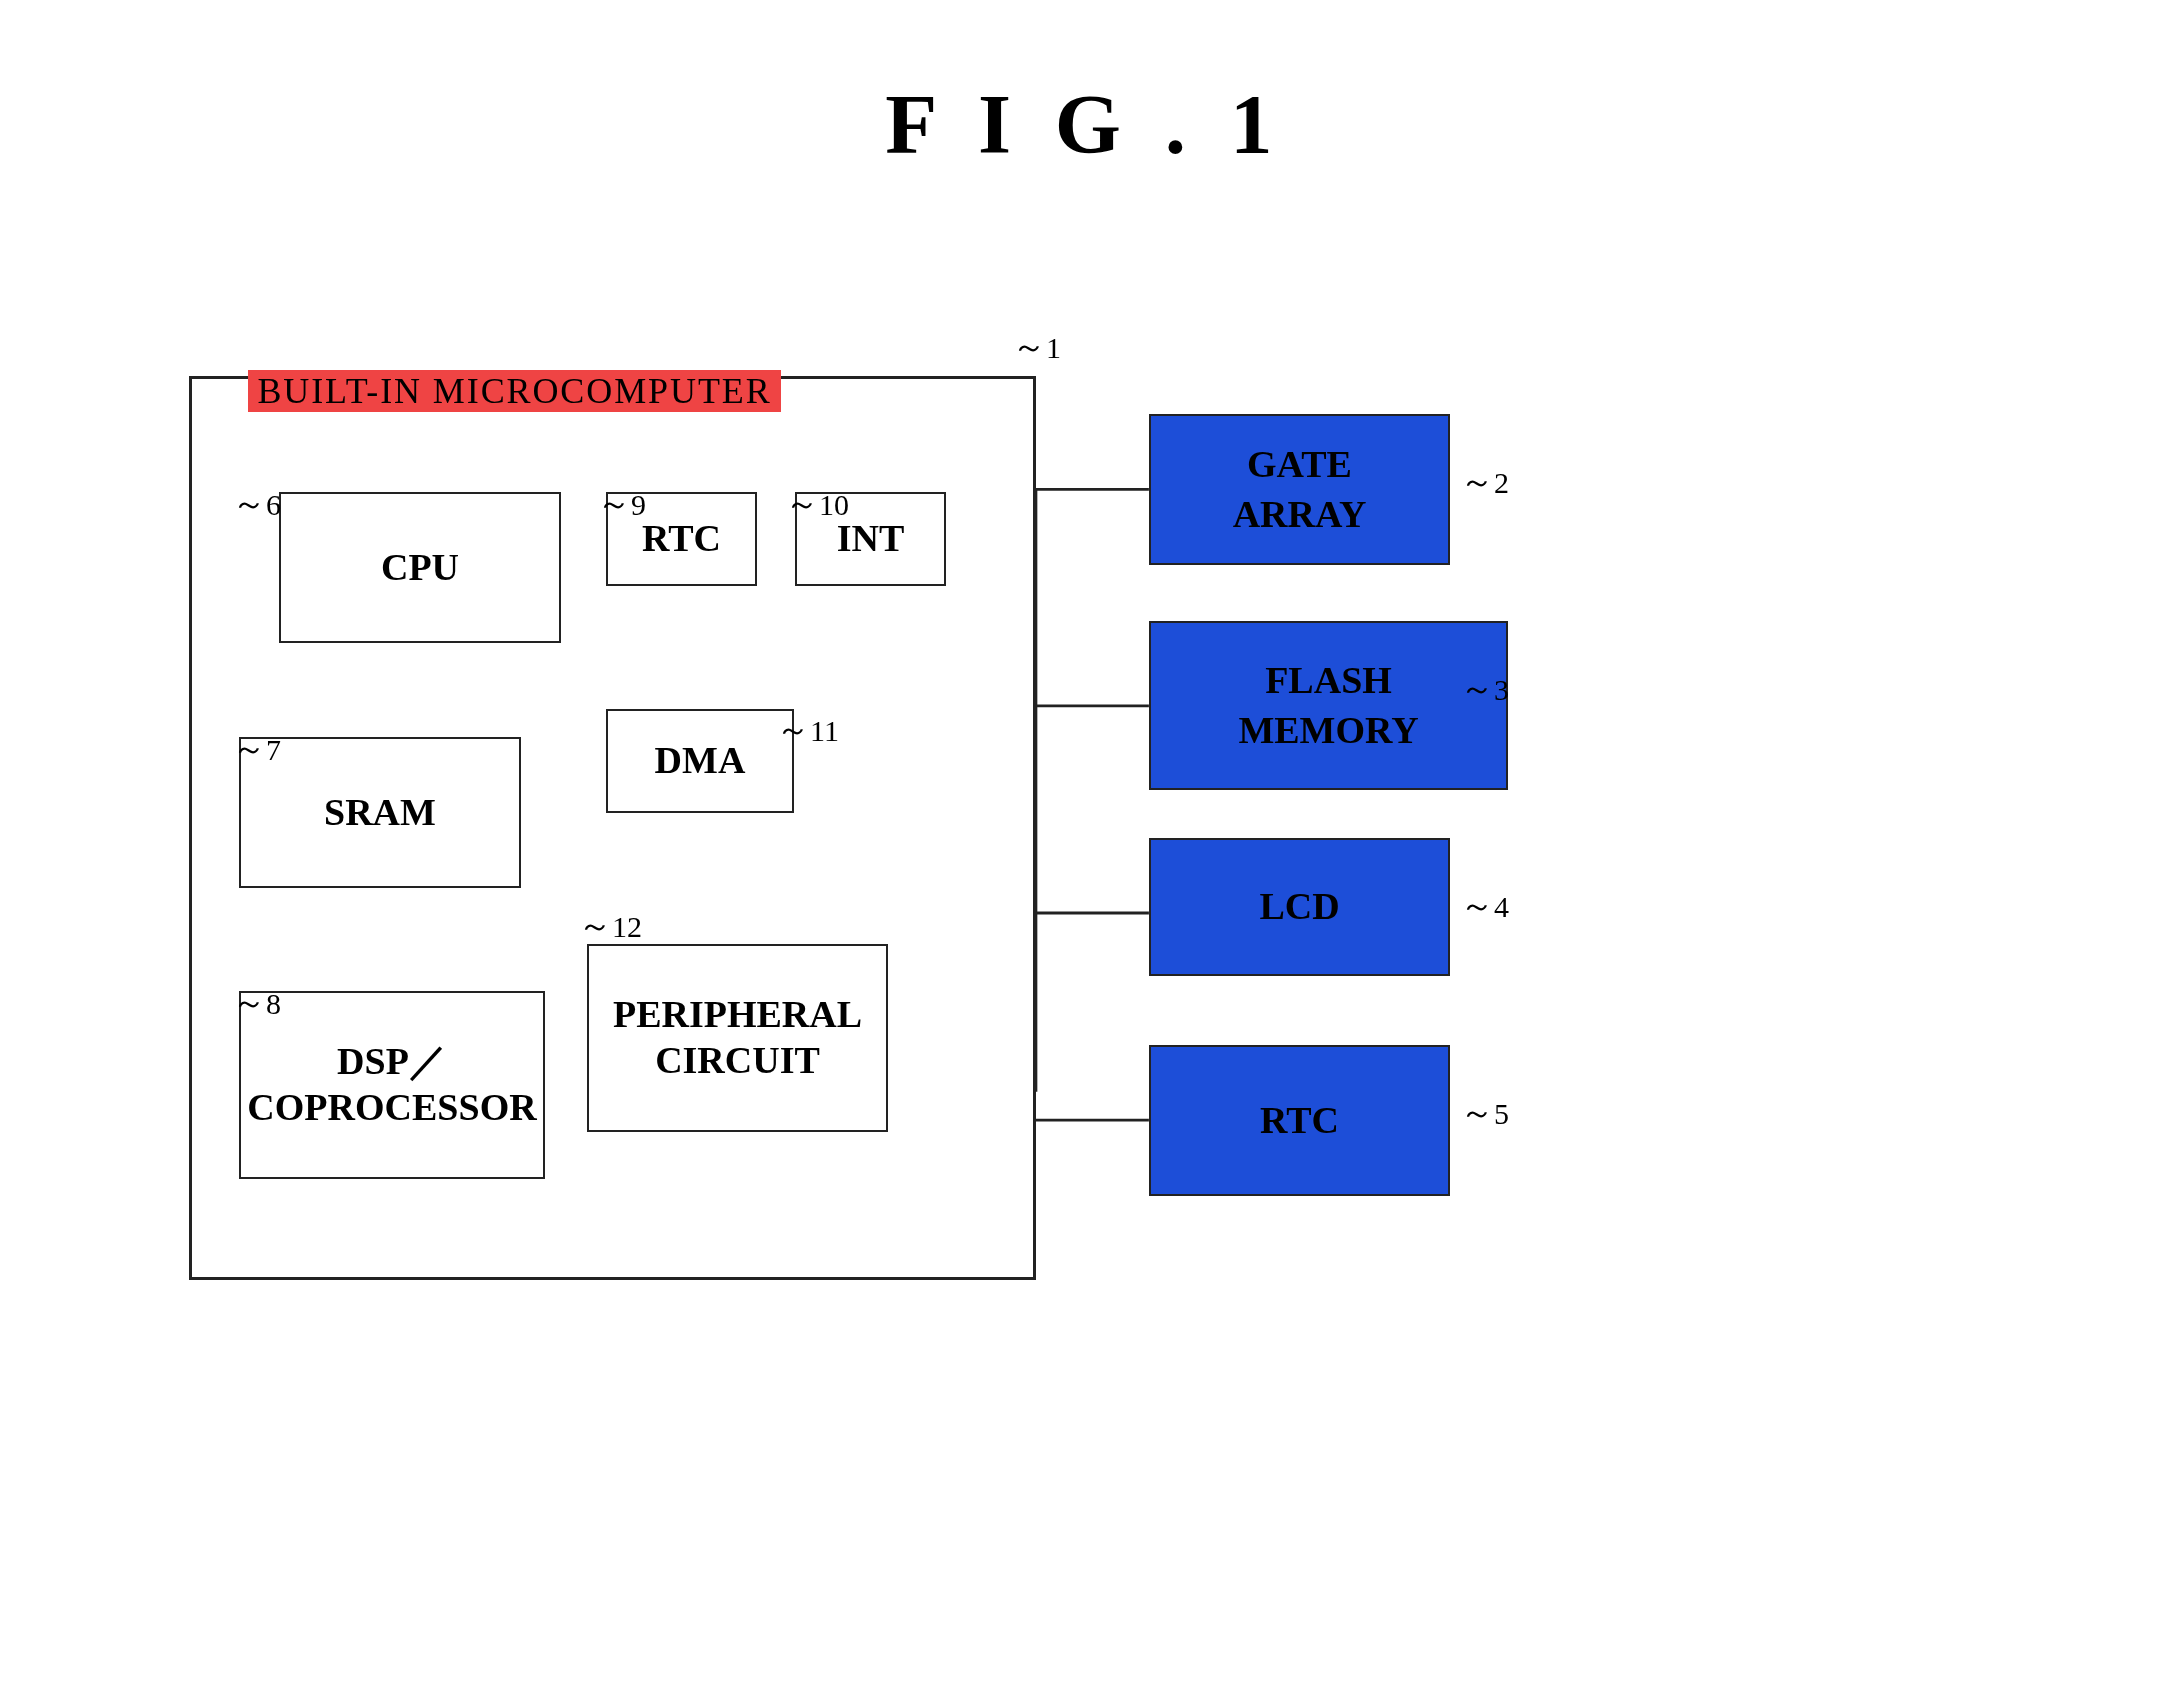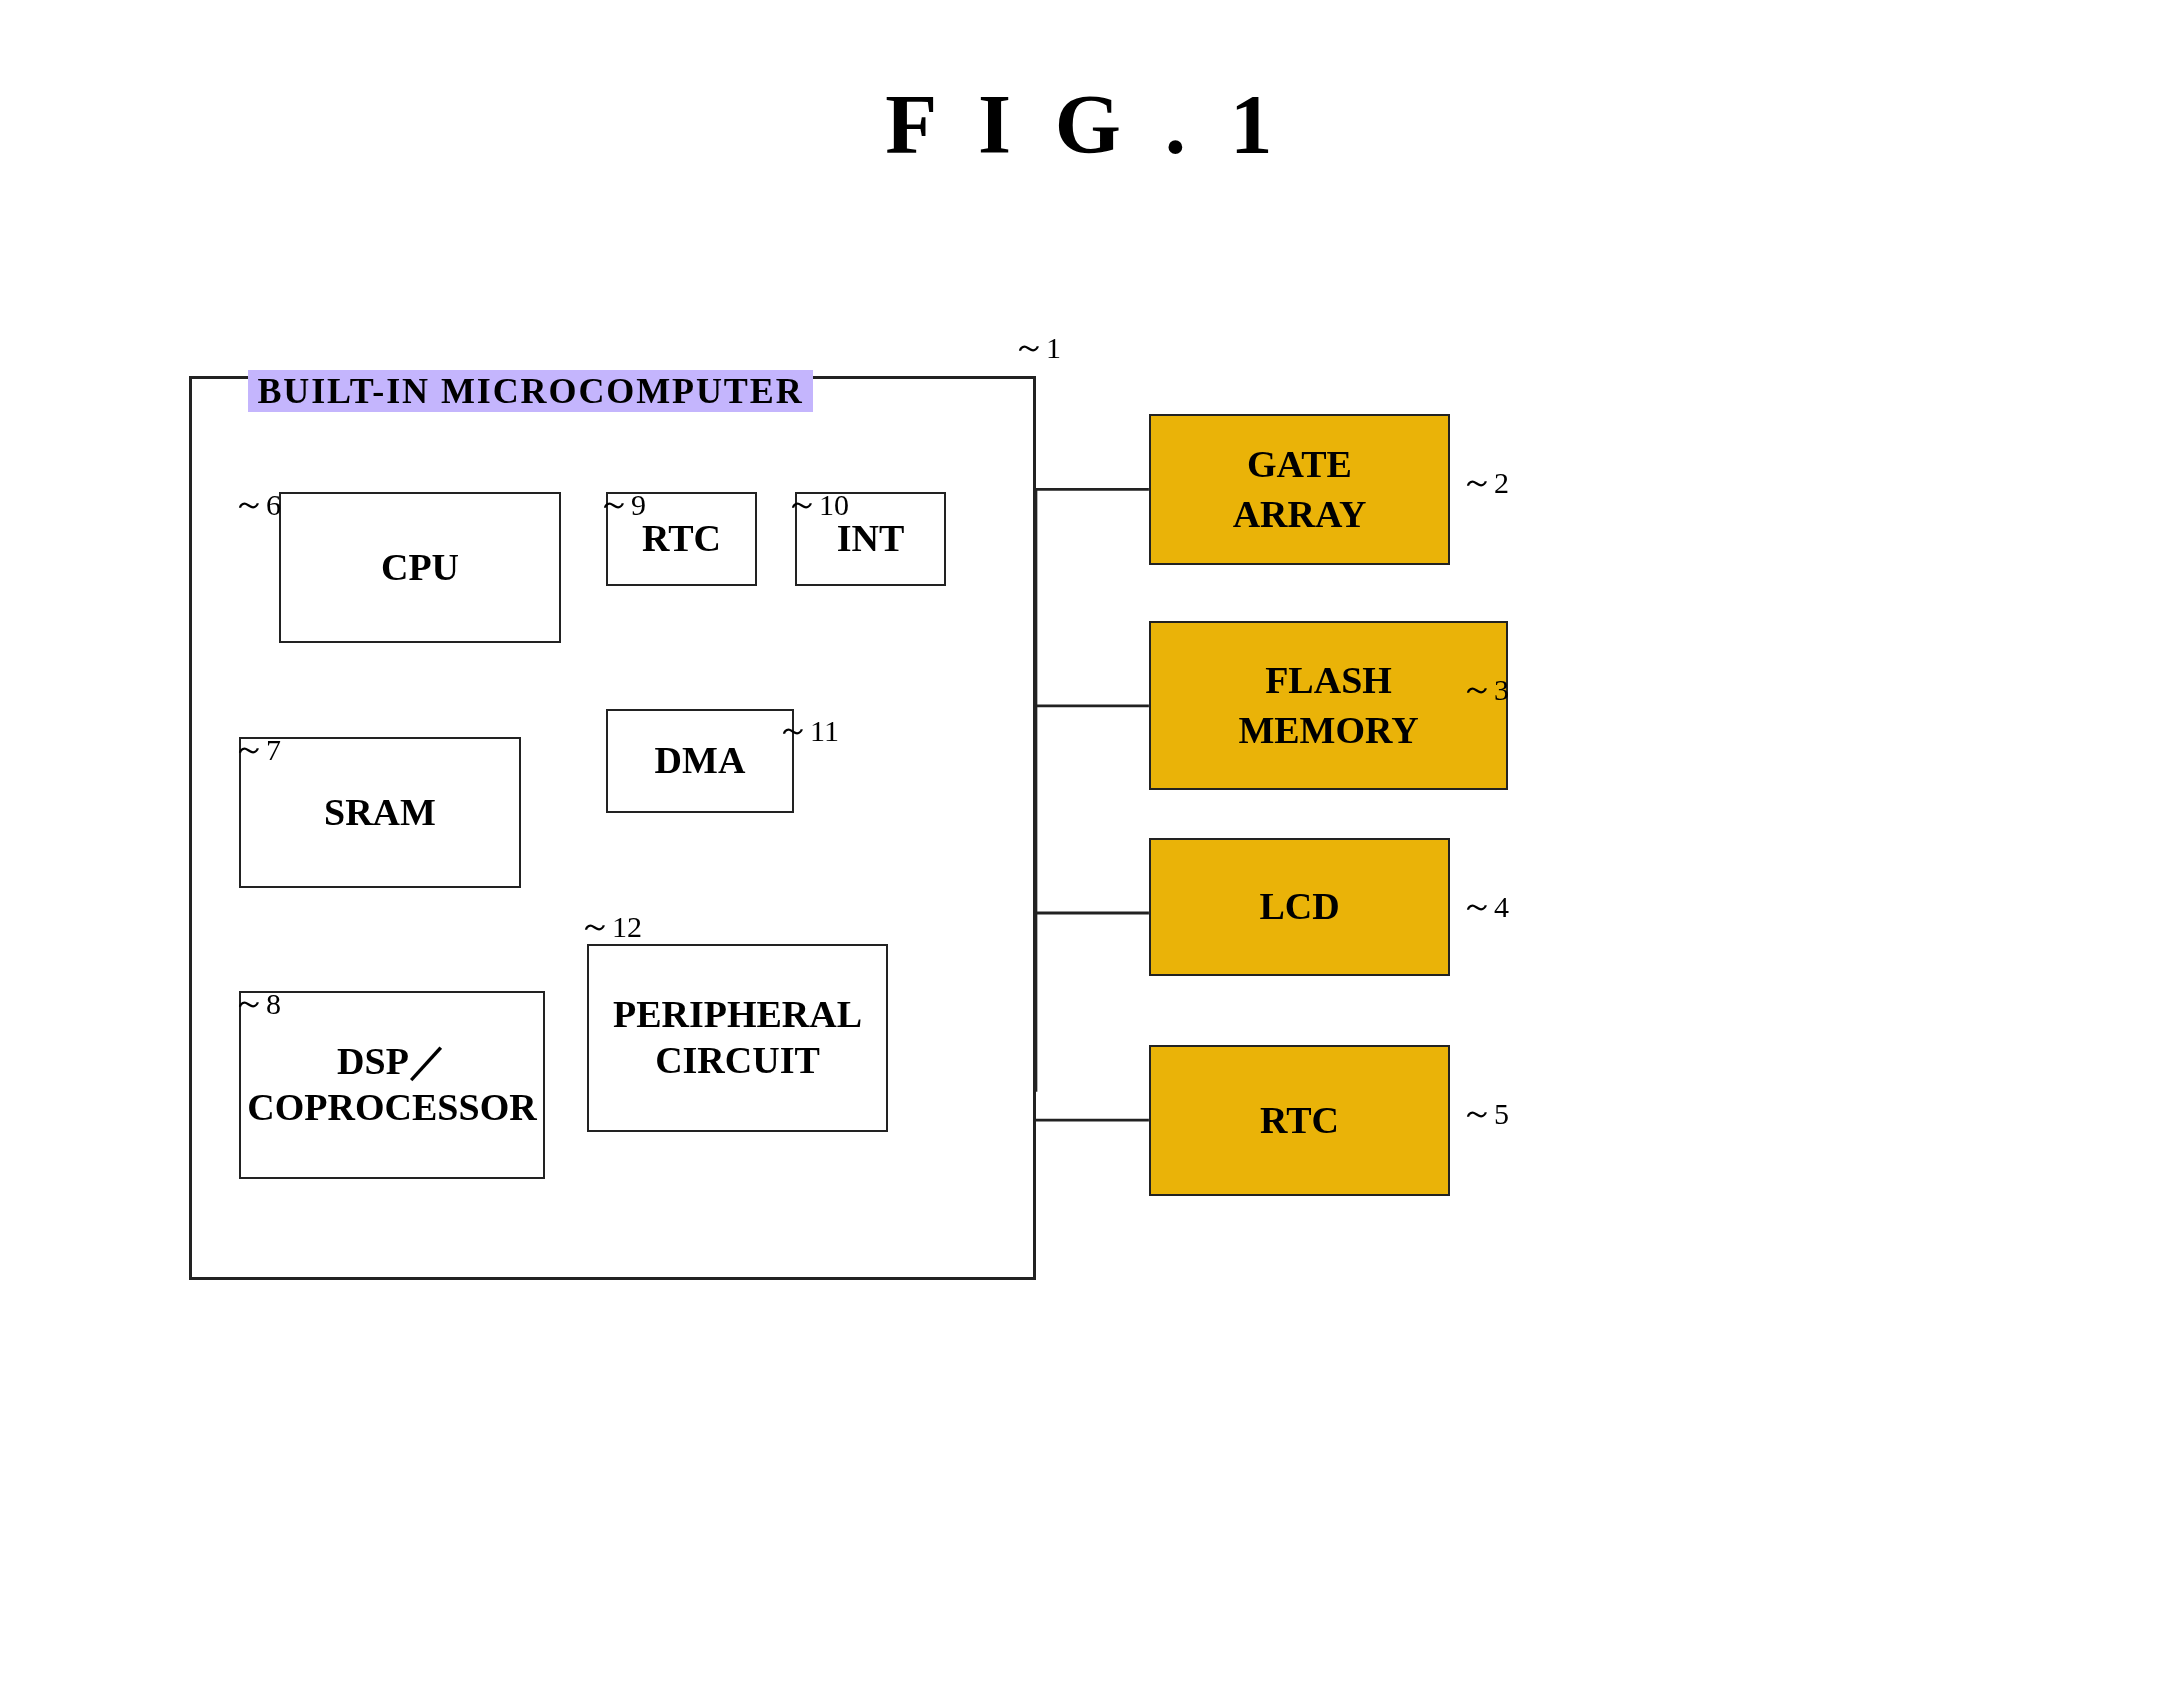--- a/index.html
+++ b/index.html
@@ -37,22 +37,22 @@
       width: 847px;
       height: 904px;
       border: 3.8px solid #222;
     }
 
     .main-box-label {
       position: absolute;
       top: -9.4px;
       left: 56px;
       font-size: 36px;
-      font-weight: bold;
-      background: #c4b5fd;
+      font-weight: normal;
+      background: #ef4444;
       padding: 0 9.4px;
       letter-spacing: 1.9px;
     }
 
     
     .component-box {
       position: absolute;
       border: 2.8px solid #222;
       display: flex;
       align-items: center;
@@ -136,21 +136,21 @@
       font-size: 34px;
     }
 
     
     .ext-box {
       position: absolute;
       border: 2.8px solid #222;
       display: flex;
       align-items: center;
       justify-content: center;
-      background: #eab308;
+      background: #1d4ed8;
     }
 
     .ext-label {
       font-size: 38px;
       font-weight: bold;
       text-align: center;
       line-height: 1.3;
     }
 
     

